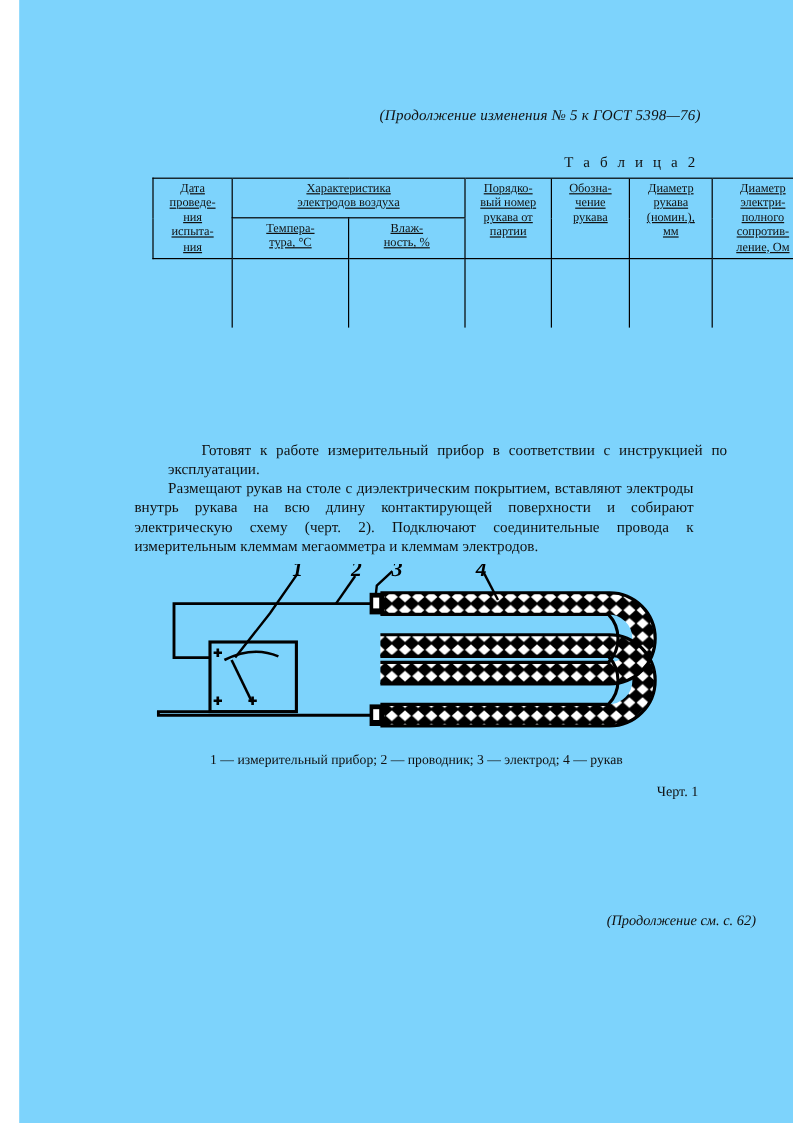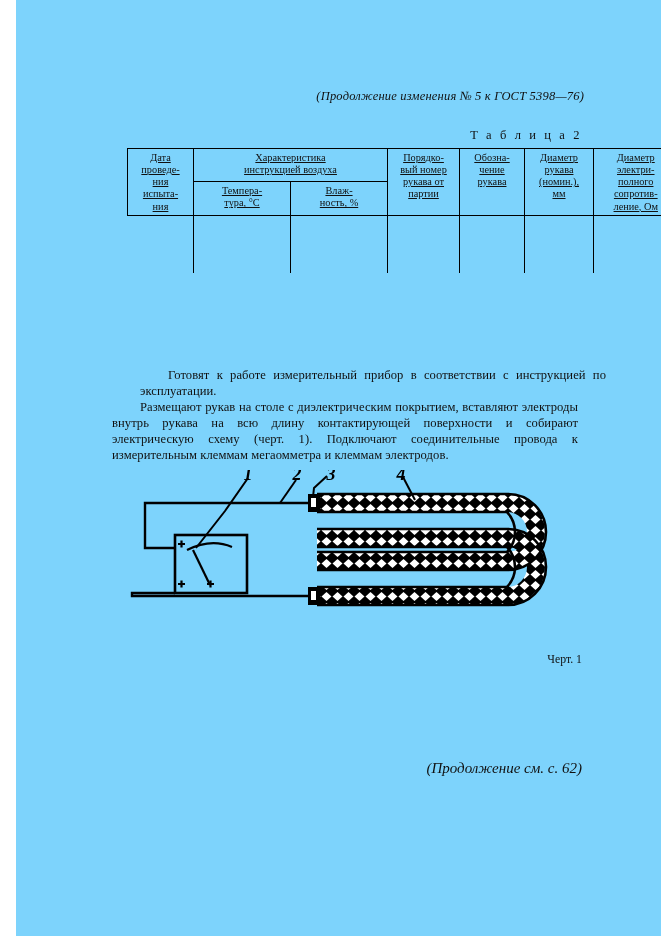--- a/index.html
+++ b/index.html
@@ -132,22 +132,23 @@
   }
 
   
   .footer-note {
     position: absolute;
     left: 0;
     top: 760px;
     width: 566px;
     text-align: right;
     font-style: italic;
-    font-size: 15px;
+    font-size: 12px;
     white-space: nowrap;
+    padding-left: 48px;
   }
 </style>
 </head>
 <body>
 
 <div class="page">
 
   <div class="runhead">(Продолжение изменения № 5 к  ГОСТ  5398—76)</div>
 
   <div class="table-caption">Т а б л и ц а  2</div>
@@ -167,21 +168,21 @@
         <tr class="hdr-top">
           <td rowspan="2">
             <span class="cell-txt">Дата</span>
             <span class="cell-txt">проведе-</span>
             <span class="cell-txt">ния</span>
             <span class="cell-txt">испыта-</span>
             <span class="cell-txt">ния</span>
           </td>
           <td colspan="2">
             <span class="cell-txt">Характеристика</span>
-            <span class="cell-txt">инструкцией воздуха</span>
+            <span class="cell-txt">электродов воздуха</span>
           </td>
           <td rowspan="2">
             <span class="cell-txt">Порядко-</span>
             <span class="cell-txt">вый номер</span>
             <span class="cell-txt">рукава от</span>
             <span class="cell-txt">партии</span>
           </td>
           <td rowspan="2">
             <span class="cell-txt">Обозна-</span>
             <span class="cell-txt">чение</span>
@@ -218,21 +219,21 @@
           <td></td>
           <td></td>
           <td></td>
           <td class="last-col"></td>
         </tr>
       </tbody>
     </table>
   </div>
 
   <div class="para p2">Готовят к работе измерительный прибор в соответствии с инструкцией по эксплуатации.</div>
-  <div class="para p3">Размещают рукав на столе с диэлектрическим покрытием, вставляют электроды внутрь рукава на всю длину контактирующей поверхности и собирают электрическую схему (черт. 1). Подключают соединительные провода к измерительным клеммам мегаомметра и клеммам электродов.</div>
+  <div class="para p3">Размещают рукав на столе с диэлектрическим покрытием, вставляют электроды внутрь рукава на всю длину контактирующей поверхности и собирают электрическую схему (черт. 2). Подключают соединительные провода к измерительным клеммам мегаомметра и клеммам электродов.</div>
 
   <div class="figure">
     <svg width="470" height="160" viewBox="0 0 470 160">
       <defs>
 
         <pattern id="lattice" patternUnits="userSpaceOnUse" width="11" height="11" patternTransform="translate(0,0)">
           <rect x="0" y="0" width="11" height="11" fill="#000"></rect>
           <path d="M5.5 1 L10.5 5.5 L5.5 10 L0.5 5.5 Z" fill="#fff"></path>
         </pattern>
         <mask id="tube-mask">
@@ -290,18 +291,19 @@
         <path d="M303 30 L291 7"></path>
       </g>
 
       <text class="cal" x="136" y="10" font-family="Liberation Serif, serif" font-size="18" font-style="italic" font-weight="bold" text-anchor="middle" fill="#000">1</text>
       <text class="cal" x="185" y="10" font-family="Liberation Serif, serif" font-size="18" font-style="italic" font-weight="bold" text-anchor="middle" fill="#000">2</text>
       <text class="cal" x="219" y="10" font-family="Liberation Serif, serif" font-size="18" font-style="italic" font-weight="bold" text-anchor="middle" fill="#000">3</text>
       <text class="cal" x="289" y="10" font-family="Liberation Serif, serif" font-size="18" font-style="italic" font-weight="bold" text-anchor="middle" fill="#000">4</text>
     </svg>
   </div>
 
+  <div class="fig-caption">1 — измерительный прибор; 2 — проводник; 3 — электрод; 4 — рукав</div>
   <div class="fig-number">Черт. 1</div>
 
 
   <div class="footer-note">(Продолжение см. с. 62)</div>
 
 </div>
 
 </body></html>

